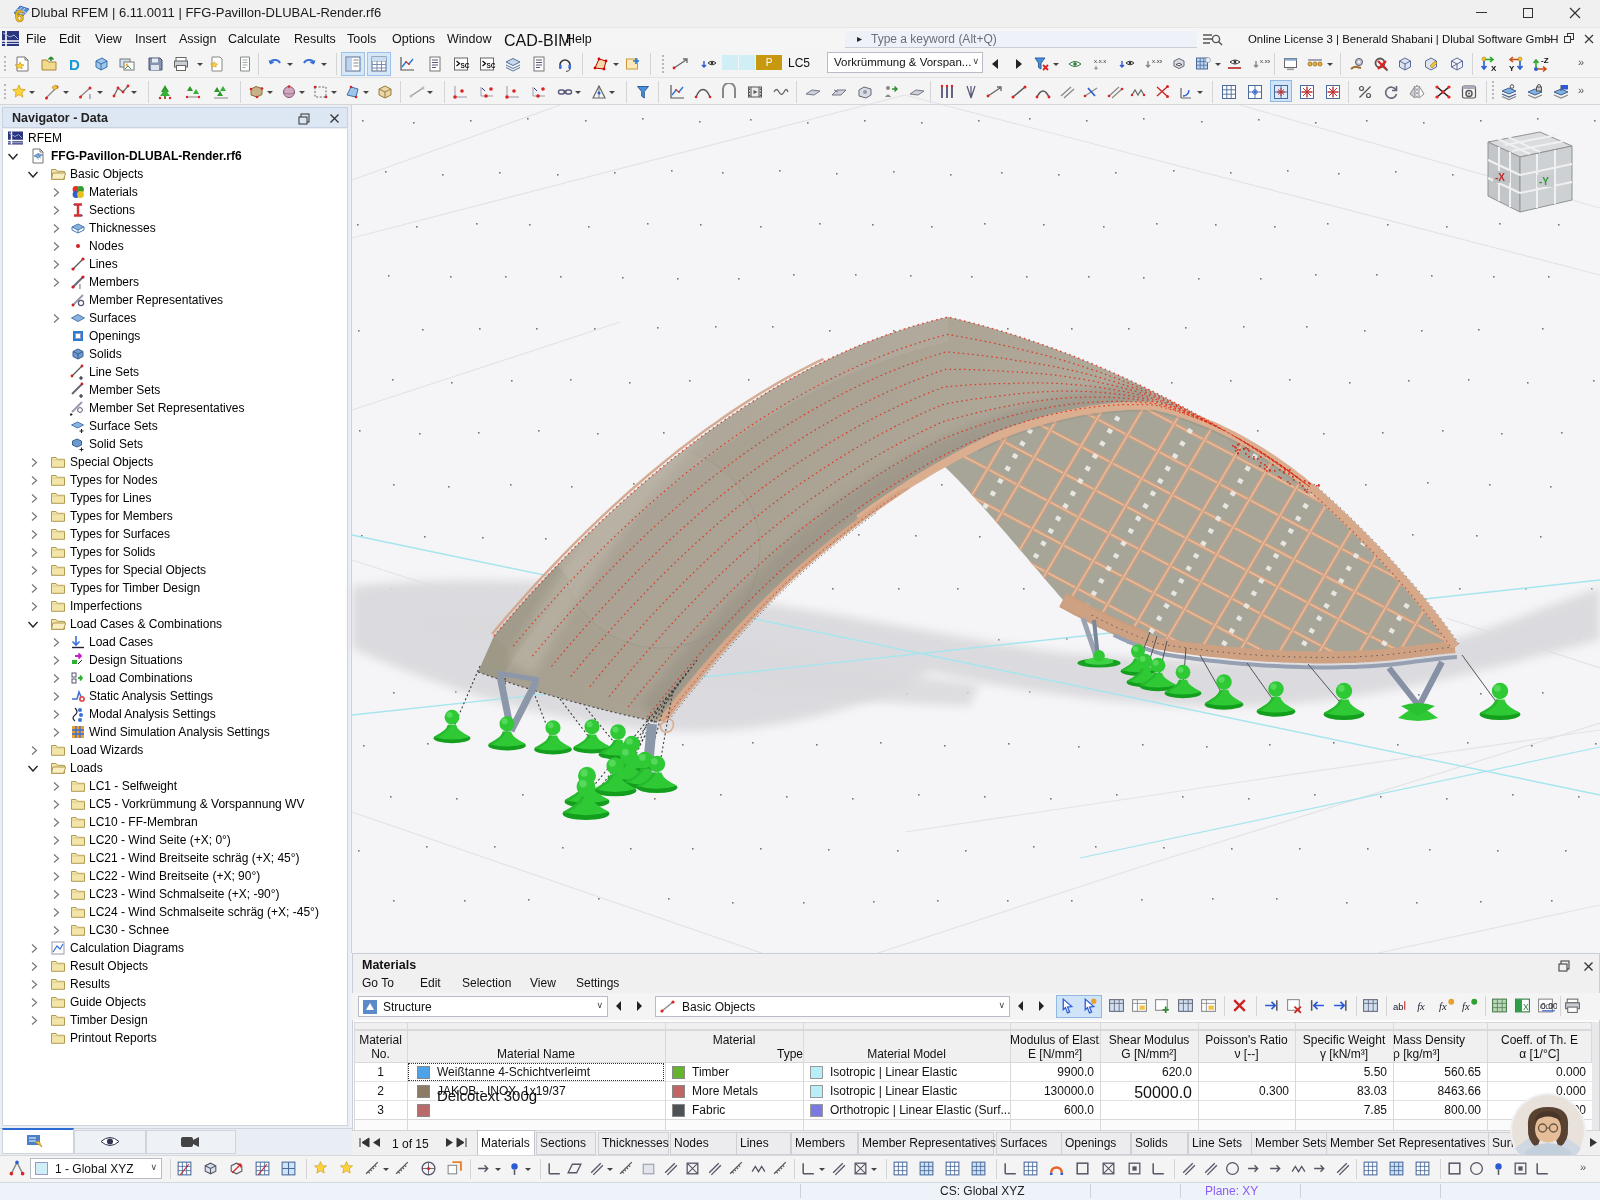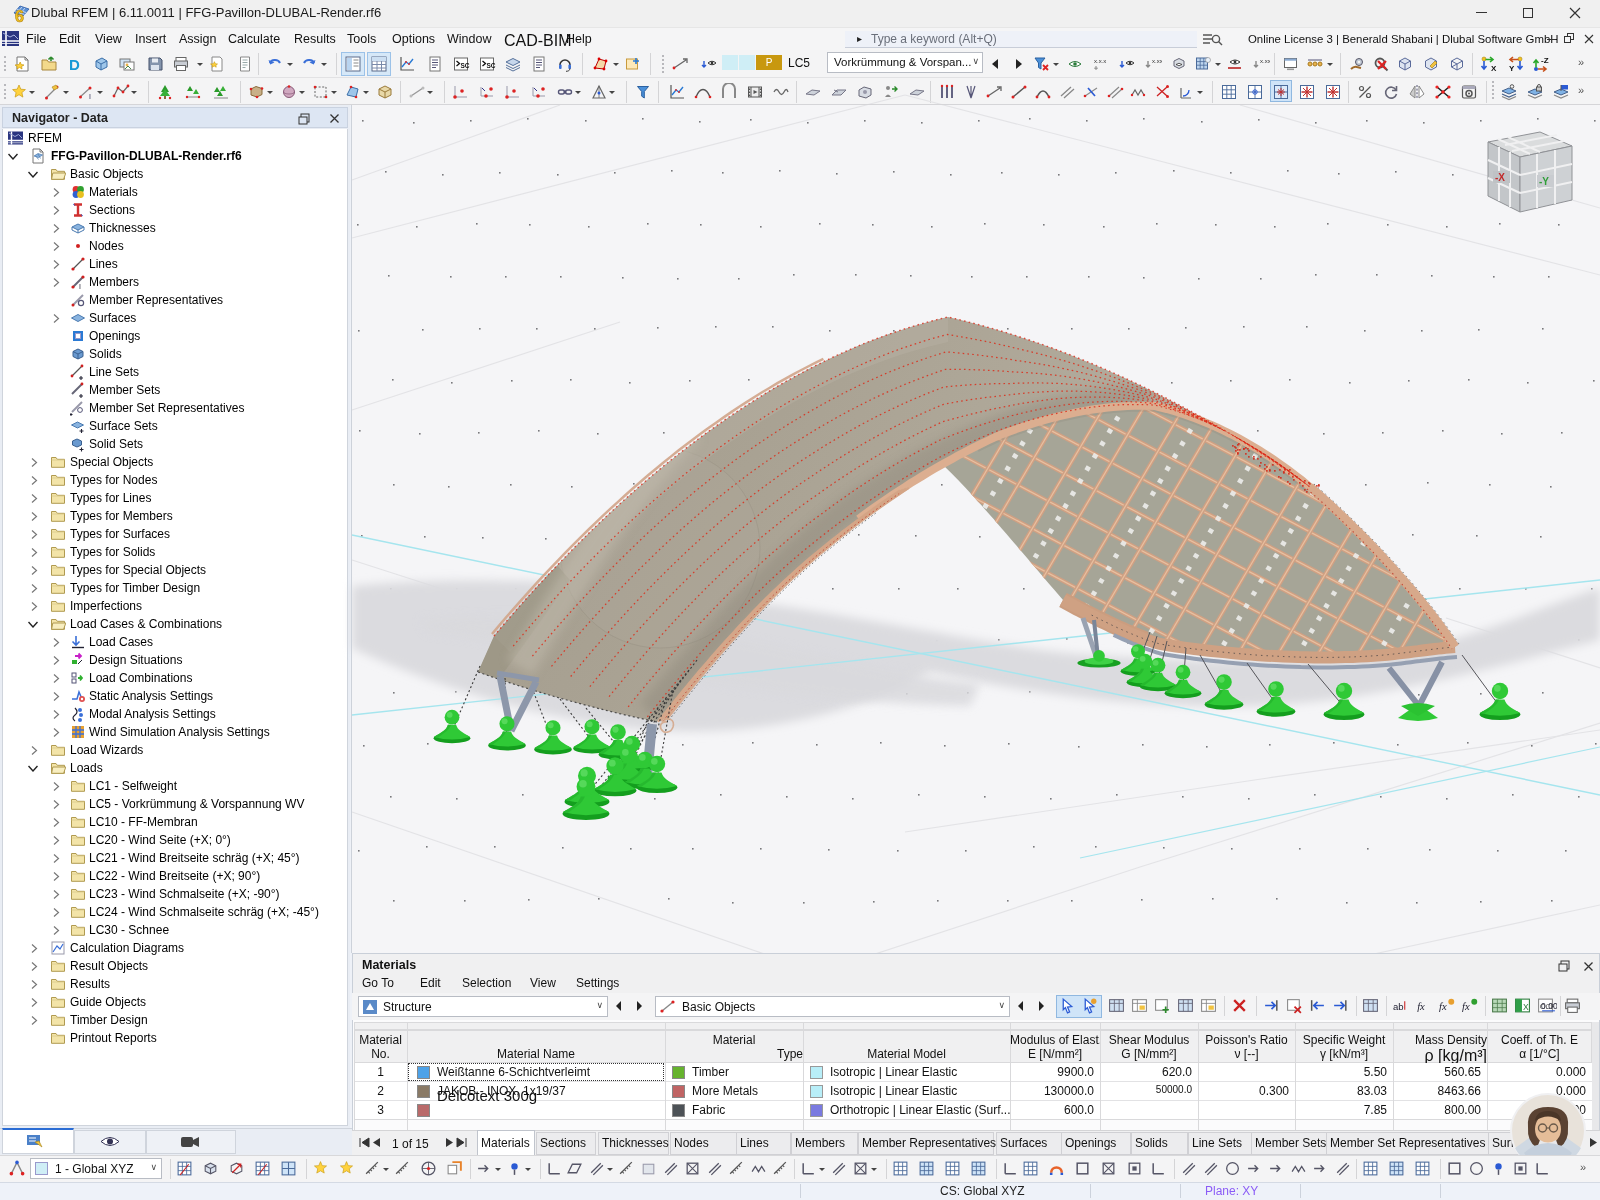--- a/index.html
+++ b/index.html
@@ -2006,47 +2006,47 @@
 <div class="abs" style="left:665px;top:1047px;width:138px;text-align:right;font-size:12px;white-space:nowrap">Type</div>
 <div class="abs" style="left:803px;top:1047px;width:207px;text-align:center;font-size:12px;white-space:nowrap">Material Model</div>
 <div class="abs" style="left:1010px;top:1033px;width:90px;text-align:center;font-size:12px;white-space:nowrap">Modulus of Elast.</div>
 <div class="abs" style="left:1010px;top:1047px;width:90px;text-align:center;font-size:12px;white-space:nowrap">E [N/mm²]</div>
 <div class="abs" style="left:1100px;top:1033px;width:98px;text-align:center;font-size:12px;white-space:nowrap">Shear Modulus</div>
 <div class="abs" style="left:1100px;top:1047px;width:98px;text-align:center;font-size:12px;white-space:nowrap">G [N/mm²]</div>
 <div class="abs" style="left:1198px;top:1033px;width:97px;text-align:center;font-size:12px;white-space:nowrap">Poisson's Ratio</div>
 <div class="abs" style="left:1198px;top:1047px;width:97px;text-align:center;font-size:12px;white-space:nowrap">ν [--]</div>
 <div class="abs" style="left:1295px;top:1033px;width:98px;text-align:center;font-size:12px;white-space:nowrap">Specific Weight</div>
 <div class="abs" style="left:1295px;top:1047px;width:98px;text-align:center;font-size:12px;white-space:nowrap">γ [kN/m³]</div>
-<div class="abs" style="left:1393px;top:1033px;width:94px;text-align:right;font-size:12px;white-space:nowrap">Mass Density</div>
-<div class="abs" style="left:1393px;top:1047px;width:94px;text-align:right;font-size:16px;white-space:nowrap">ρ [kg/m³]</div>
+<div class="abs" style="left:1393px;top:1033px;width:94px;text-align:left;font-size:12px;white-space:nowrap">Mass Density</div>
+<div class="abs" style="left:1393px;top:1047px;width:94px;text-align:left;font-size:12px;white-space:nowrap">ρ [kg/m³]</div>
 <div class="abs" style="left:1487px;top:1033px;width:105px;text-align:center;font-size:12px;white-space:nowrap">Coeff. of Th. E</div>
 <div class="abs" style="left:1487px;top:1047px;width:105px;text-align:center;font-size:12px;white-space:nowrap">α [1/°C]</div>
 <div class="abs" style="left:354px;top:1063px;width:1238px;height:19px;background:#fff;border-bottom:1px solid #e2e2e4"></div>
 <div class="abs" style="left:354px;top:1065px;width:53px;text-align:center;font-size:12px">1</div>
 <div class="abs" style="left:417px;top:1066px;width:13px;height:13px;background:#4da2e8;border:1px solid #888"></div>
-<div class="abs" style="left:437px;top:1065px;font-size:12px">Weißtanne 6-Schichtverleimt</div>
+<div class="abs" style="left:437px;top:1065px;font-size:12px">Weißtanne 4-Schichtverleimt</div>
 <div class="abs" style="left:672px;top:1066px;width:13px;height:13px;background:#66b32e;border:1px solid #888"></div>
 <div class="abs" style="left:692px;top:1065px;font-size:12px">Timber</div>
 <div class="abs" style="left:810px;top:1066px;width:13px;height:13px;background:#b8eef8;border:1px solid #999"></div>
 <div class="abs" style="left:830px;top:1065px;font-size:12px">Isotropic | Linear Elastic</div>
 <div class="abs" style="left:1010px;top:1065px;width:84px;text-align:right;font-size:12px">9900.0</div>
 <div class="abs" style="left:1100px;top:1065px;width:92px;text-align:right;font-size:12px">620.0</div>
 <div class="abs" style="left:1295px;top:1065px;width:92px;text-align:right;font-size:12px">5.50</div>
 <div class="abs" style="left:1393px;top:1065px;width:88px;text-align:right;font-size:12px">560.65</div>
 <div class="abs" style="left:1487px;top:1065px;width:99px;text-align:right;font-size:12px">0.000</div>
 <div class="abs" style="left:354px;top:1082px;width:1238px;height:19px;background:#fff;border-bottom:1px solid #e2e2e4"></div>
 <div class="abs" style="left:354px;top:1084px;width:53px;text-align:center;font-size:12px">2</div>
 <div class="abs" style="left:417px;top:1085px;width:13px;height:13px;background:#8a7a66;border:1px solid #888"></div>
 <div class="abs" style="left:437px;top:1084px;font-size:12px">JAKOB - INOX, 1x19/37</div>
 <div class="abs" style="left:672px;top:1085px;width:13px;height:13px;background:#c06464;border:1px solid #888"></div>
 <div class="abs" style="left:692px;top:1084px;font-size:12px">More Metals</div>
 <div class="abs" style="left:810px;top:1085px;width:13px;height:13px;background:#b8eef8;border:1px solid #999"></div>
 <div class="abs" style="left:830px;top:1084px;font-size:12px">Isotropic | Linear Elastic</div>
 <div class="abs" style="left:1010px;top:1084px;width:84px;text-align:right;font-size:12px">130000.0</div>
-<div class="abs" style="left:1100px;top:1084px;width:92px;text-align:right;font-size:10px">50000.0</div>
+<div class="abs" style="left:1100px;top:1084px;width:92px;text-align:right;font-size:16px">50000.0</div>
 <div class="abs" style="left:1198px;top:1084px;width:91px;text-align:right;font-size:12px">0.300</div>
 <div class="abs" style="left:1295px;top:1084px;width:92px;text-align:right;font-size:12px">83.03</div>
 <div class="abs" style="left:1393px;top:1084px;width:88px;text-align:right;font-size:12px">8463.66</div>
 <div class="abs" style="left:1487px;top:1084px;width:99px;text-align:right;font-size:12px">0.000</div>
 <div class="abs" style="left:354px;top:1101px;width:1238px;height:19px;background:#fff;border-bottom:1px solid #e2e2e4"></div>
 <div class="abs" style="left:354px;top:1103px;width:53px;text-align:center;font-size:12px">3</div>
 <div class="abs" style="left:417px;top:1104px;width:13px;height:13px;background:#b96a6a;border:1px solid #888"></div>
 <div class="abs" style="left:437px;top:1087px;font-size:15px">Delcotext 300g</div>
 <div class="abs" style="left:672px;top:1104px;width:13px;height:13px;background:#4d5257;border:1px solid #888"></div>
 <div class="abs" style="left:692px;top:1103px;font-size:12px">Fabric</div>

